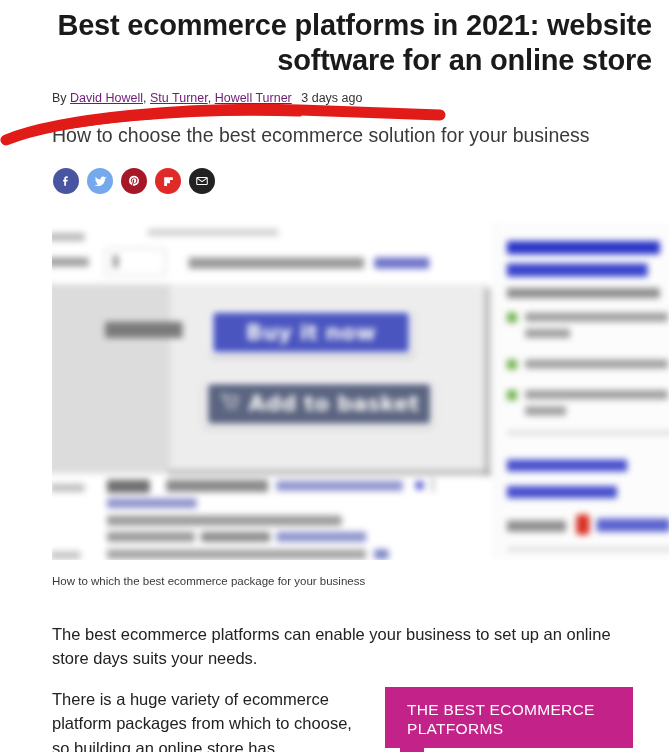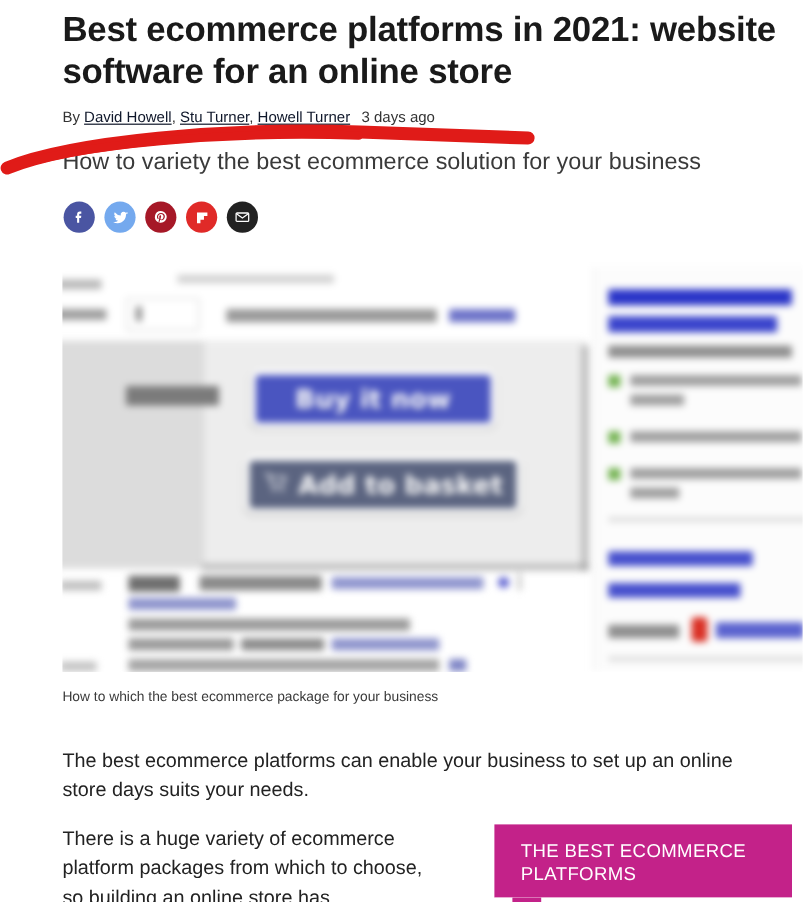--- a/index.html
+++ b/index.html
@@ -14,33 +14,34 @@
 
   
   .headline {
     position: absolute;
     left: 52px; top: 8px; width: 600px;
     font-size: 29px;
     line-height: 1.19;
     font-weight: bold;
     color: #1a1a1a;
     letter-spacing: -0.2px;
+    text-align: right;
   }
 
   
   .byline {
     position: absolute;
     left: 52px; top: 91px;
     font-size: 12.5px;
     color: #333333;
     white-space: nowrap;
   }
   .byline .by { color: #333; }
   .byline a {
-    color: #0f172a;
+    color: #701a75;
     text-decoration: underline;
     text-underline-offset: 1px;
   }
   .byline .sep { color: #333; }
   .byline .ago { color: #333; margin-left: 6px; }
 
   
   .deck {
     position: absolute;
     left: 52px; top: 123px; width: 600px;
@@ -185,21 +186,20 @@
     left: 52px; top: 687px; width: 300px;
     font-size: 16.5px; line-height: 1.48; color: #222;
   }
 
   
   .promo {
     position: absolute;
     left: 385px; top: 687px;
     width: 248px; height: 61px;
     background: #c32289;
-    margin-left: 27px;
   }
   .promo-title {
     position: absolute;
     left: 22px; top: 14px; right: 10px;
     color: #ffffff;
     font-size: 15.5px;
     line-height: 1.22;
     letter-spacing: .3px;
   }
   .promo-tab {
@@ -223,21 +223,21 @@
   <h1 class="headline">Best ecommerce platforms in 2021: website software for an online store</h1>
 
   <div class="byline">
     <span class="by">By</span>
     <a href="#">David Howell</a><span class="sep">,</span>
     <a href="#">Stu Turner</a><span class="sep">,</span>
     <a href="#">Howell Turner</a>
     <span class="ago">3 days ago</span>
   </div>
 
-  <div class="deck">How to variety the best ecommerce solution for your business</div>
+  <div class="deck">How to choose the best ecommerce solution for your business</div>
 
   <svg class="annot" viewBox="0 0 460 48" xmlns="http://www.w3.org/2000/svg">
     <path d="M6 40 C 60 18, 190 6, 300 10 C 360 12, 410 14, 440 15" stroke="#e01b18" stroke-width="11" fill="none" stroke-linecap="round" stroke-linejoin="round"></path>
     <path d="M8 40 C 64 20, 190 9, 299 13" stroke="#e01b18" stroke-width="7" fill="none" stroke-linecap="round"></path>
   </svg>
 
   <div class="share">
     <div class="sbtn" style="background:#4a55a2">
       <svg width="14" height="14" viewBox="0 0 24 24">
         <path fill="#fff" d="M15 7h-2c-.6 0-1 .4-1 1v2h3l-.4 3H12v7H9v-7H7v-3h2V8c0-2.2 1.3-4 4-4h2v3z"></path>

